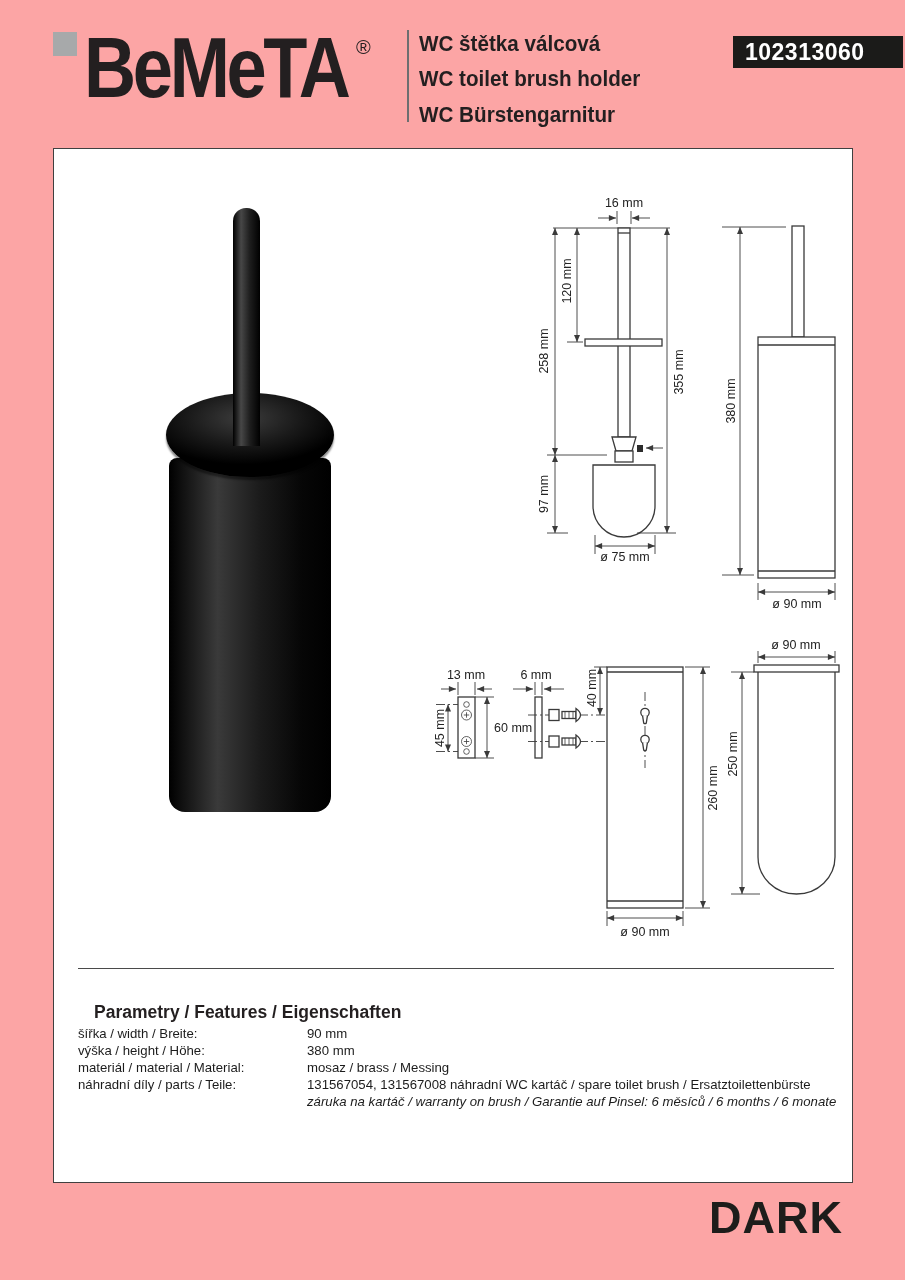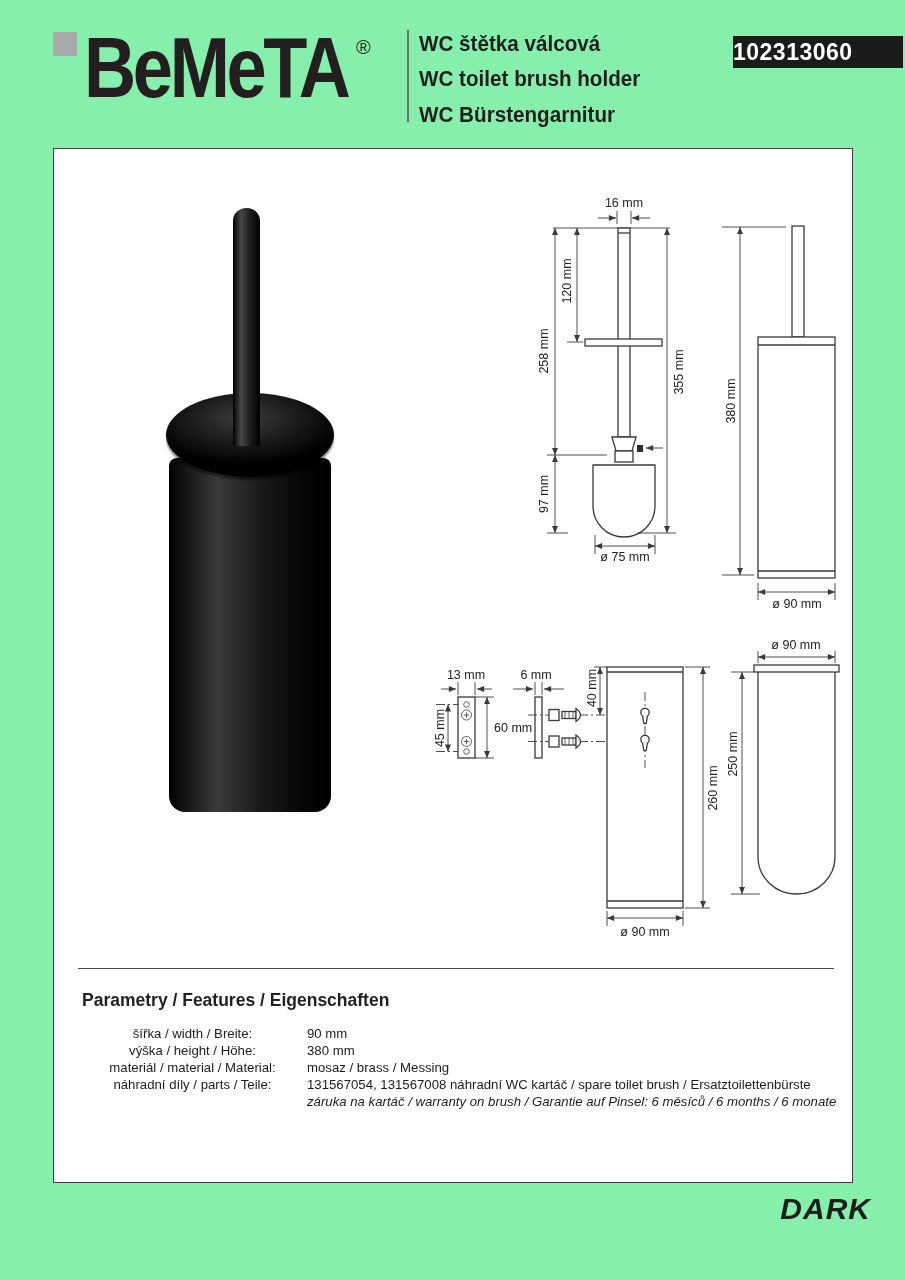--- a/index.html
+++ b/index.html
@@ -1,28 +1,28 @@
 <!DOCTYPE html>
 <html><head>
 <meta charset="utf-8">
 <style>
   html,body{margin:0;padding:0;background:#fff;}
-  .page{position:relative;width:905px;height:1280px;background:#86efac;overflow:hidden;
+  .page{position:relative;width:905px;height:1280px;background:#fca5a5;overflow:hidden;
         font-family:"Liberation Sans",sans-serif;color:#231f20;}
 
   
   .logo-square{position:absolute;left:53px;top:32px;width:24px;height:24px;background:#a7a9aa;}
   .logo-text{position:absolute;left:84px;top:24px;font-size:86px;line-height:86px;font-weight:700;
              letter-spacing:-4px;transform:scaleX(0.84);transform-origin:left top;white-space:nowrap;}
   .logo-reg{position:absolute;left:356px;top:36px;font-size:20px;font-weight:400;}
   .header-divider{position:absolute;left:407px;top:30px;width:2px;height:92px;background:#6d6e70;}
   .titles{position:absolute;left:419px;top:27px;font-size:21.5px;font-weight:700;line-height:35.3px;
           transform:scaleX(0.96);transform-origin:left top;white-space:nowrap;}
   .code-box{position:absolute;left:733px;top:36px;width:170px;height:32px;background:#1b1b19;}
-  .code-box span{display:block;color:#fff;font-size:23px;font-weight:700;line-height:32px;letter-spacing:0.5px;}
+  .code-box span{display:block;color:#fff;font-size:23px;font-weight:700;line-height:32px;padding-left:12px;letter-spacing:0.5px;}
 
   
   .content-box{position:absolute;left:53px;top:148px;width:800px;height:1035px;
                border:1.5px solid #404040;box-sizing:border-box;background:#fff;}
 
   
   .p-body{position:absolute;left:169px;top:458px;width:162px;height:354px;
           background:linear-gradient(90deg,#000 0%,#0e0e0e 7%,#3a3a3a 30%,#1b1b1b 56%,#060606 82%,#000 100%);
           border-radius:8px 8px 16px 16px;}
   .p-lid{position:absolute;left:166px;top:393px;width:168px;height:84px;border-radius:50%;
@@ -38,27 +38,27 @@
   .sf{stroke:#3a3a3a;stroke-width:1.3;fill:#fff;}
   .th{stroke:#3a3a3a;stroke-width:0.8;fill:none;}
   .d {stroke:#3a3a3a;stroke-width:0.9;fill:none;}
   .dd{stroke:#3a3a3a;stroke-width:0.9;fill:none;stroke-dasharray:9,3,2,3;}
   .da{marker-start:url(#arr);marker-end:url(#arr);}
   .de{marker-end:url(#arr);}
   text.t{font-family:"Liberation Sans",sans-serif;font-size:12.5px;fill:#232323;}
 
   
   .features-rule{position:absolute;left:78px;top:968px;width:756px;height:1px;background:#4a4a4a;}
-  .features-heading{position:absolute;left:78px;top:986px;margin:4px;font-size:17.5px;font-weight:700;}
+  .features-heading{position:absolute;left:78px;top:986px;margin:16px;font-size:17.5px;font-weight:700;}
   .spec-table{position:absolute;left:78px;top:1025px;font-size:13.2px;line-height:17.1px;color:#1c1c1c;white-space:nowrap;}
-  .spec-label{display:inline-block;width:229px;text-align:center;}
+  .spec-label{display:inline-block;width:229px;}
   .spec-row.italic{font-style:italic;}
 
   
-  .collection{position:absolute;right:34px;top:1192px;font-size:30px;font-weight:700;color:#1d1d1b;letter-spacing:1px;font-style:italic;}
+  .collection{position:absolute;right:62px;top:1192px;font-size:45px;font-weight:700;color:#1d1d1b;letter-spacing:1px;}
 </style>
 </head>
 <body>
 
 <div class="page">
 
   <div>
     <span class="logo-square"></span>
     <span class="logo-text">BeMeTA</span>
     <span class="logo-reg">®</span>

